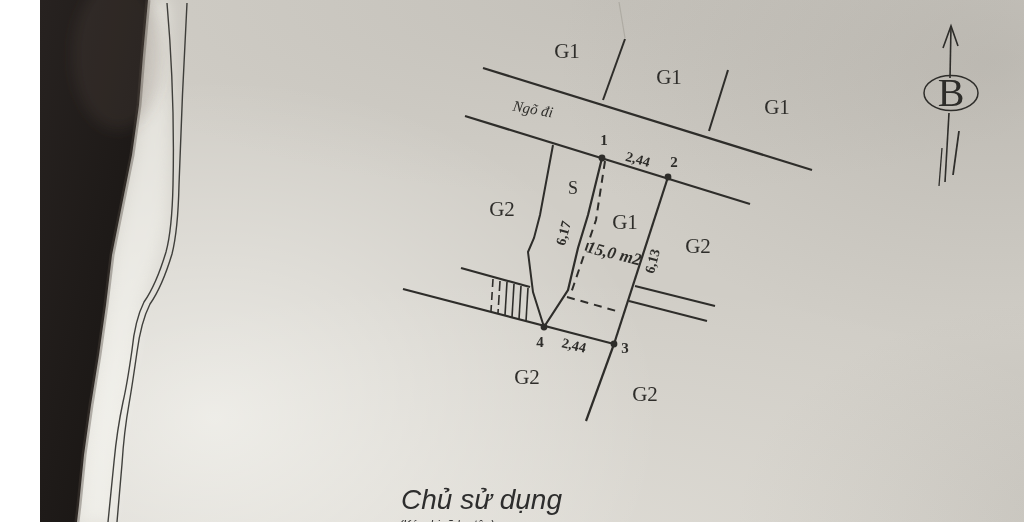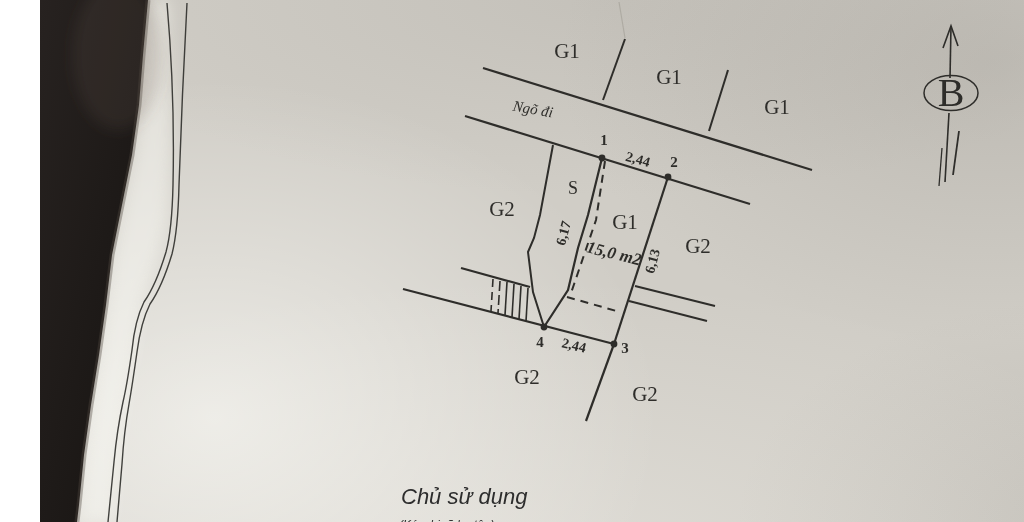--- a/index.html
+++ b/index.html
@@ -139,17 +139,17 @@
 
   <text x="500" y="347" font-size="15" fill="#2e2d2a" text-anchor="middle" font-weight="600">4</text>
 
   <text x="585" y="353" font-size="15" fill="#2e2d2a" text-anchor="middle" font-weight="600">3</text>
 
   <text x="534" y="350" font-size="14" fill="#2e2d2a" text-anchor="middle" font-weight="600" transform="rotate(14 534 345)">2,44</text>
 
   <text x="911" y="106" font-size="40" fill="#2e2d2a" text-anchor="middle">B</text>
 </svg>
 
-<div class="cap" style="position:absolute;left:361px;top:484px;font-family:'Liberation Sans',sans-serif;font-style:italic;font-size:22px;color:#2d2d2d;">Chủ sử dụng</div>
+<div class="cap" style="position:absolute;left:361px;top:484px;font-family:'Liberation Sans',sans-serif;font-style:italic;font-size:28px;color:#2d2d2d;">Chủ sử dụng</div>
 
 <div class="cap" style="position:absolute;left:359px;top:518px;font-family:'Liberation Sans',sans-serif;font-style:italic;font-size:12px;color:#333;">(Ký, ghi rõ họ tên)</div>
 
 </div>
 
 </body></html>

